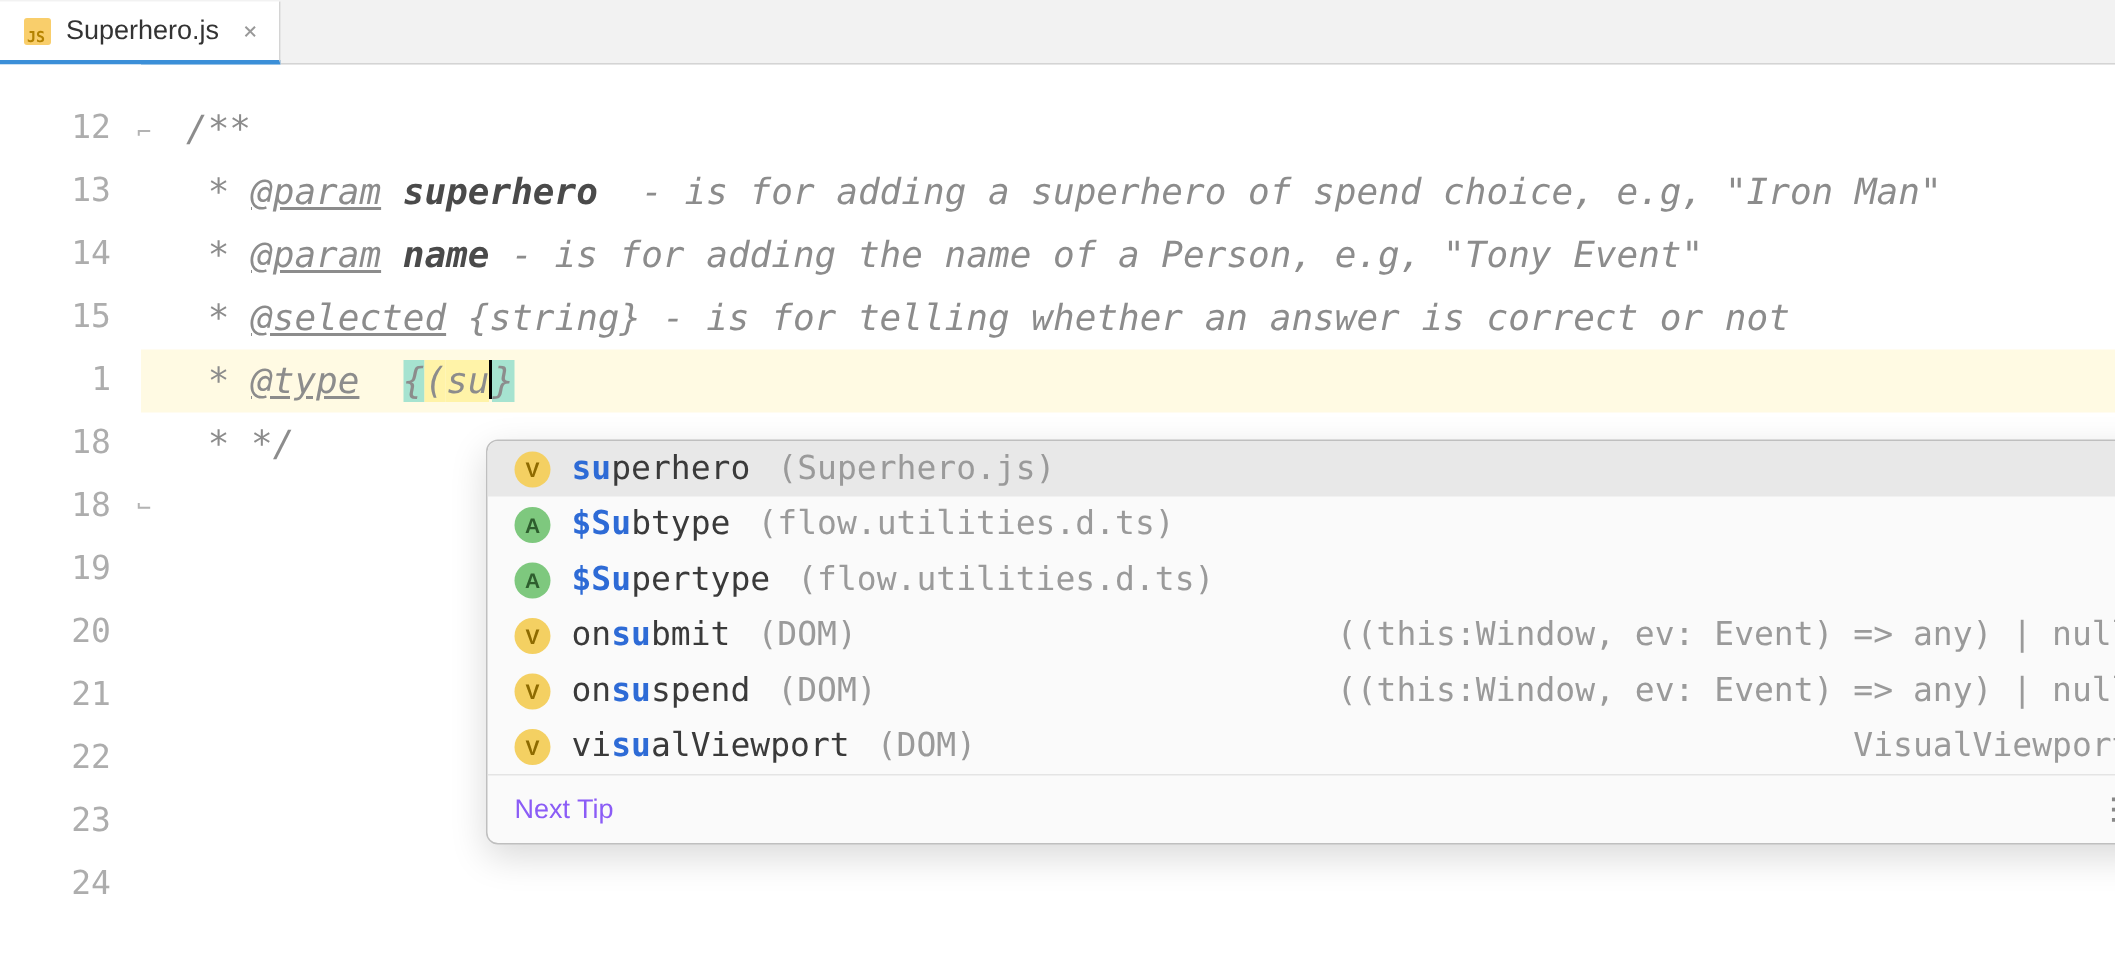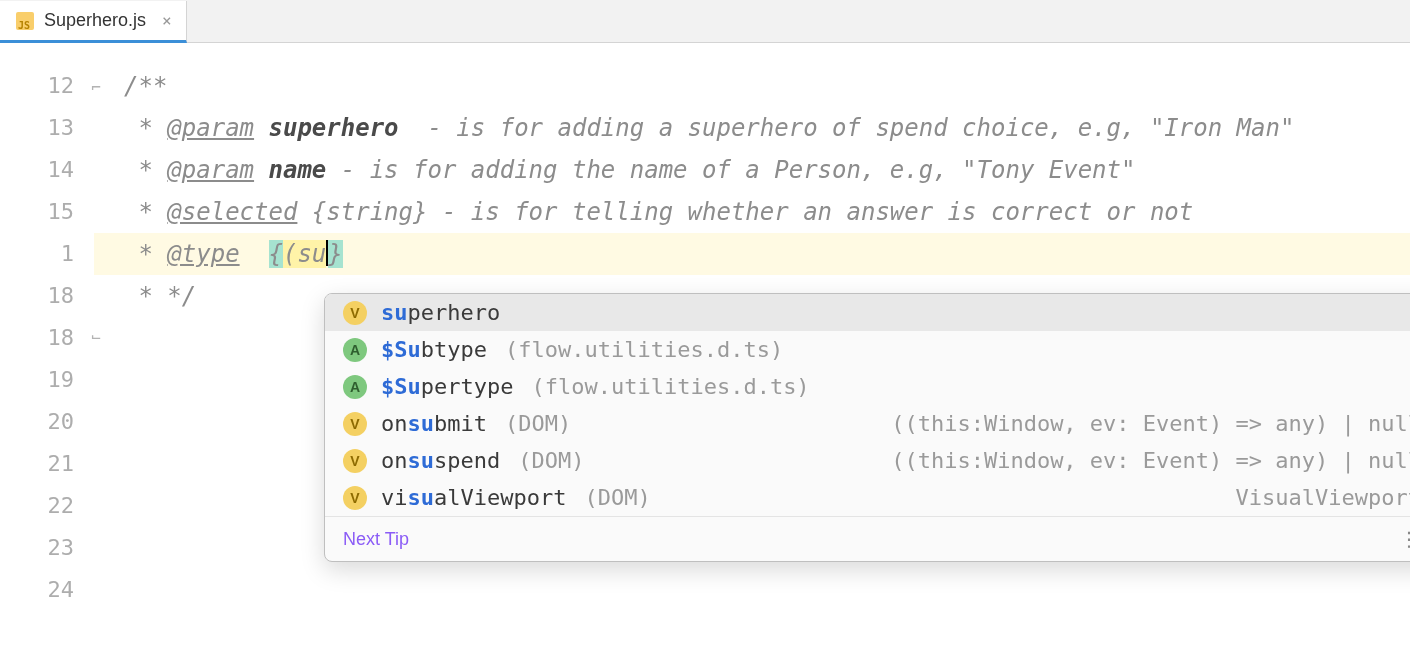--- a/index.html
+++ b/index.html
@@ -191,20 +191,21 @@
     <div class="line"><span> * </span><span class="doc-tag">@param</span><span class="param-name"> superhero</span><span>  - is for adding a superhero of spend choice, e.g, "Iron Man"</span></div>
     <div class="line"><span> * </span><span class="doc-tag">@param</span><span class="param-name"> name</span><span> - is for adding the name of a Person, e.g, "Tony Event"</span></div>
     <div class="line"><span> * </span><span class="doc-tag">@selected</span><span> {string} - is for telling whether an answer is correct or not</span></div>
     <div class="line current"><span> * </span><span class="doc-tag">@type</span><span>  </span><span class="hl-brace">{</span><span class="hl-su">(</span><span class="hl-su typed">su</span><span class="caret"></span><span class="hl-brace">}</span></div>
     <div class="line"><span> * */</span></div>
 
     <div class="completion-popup" id="completion-list">
       <div class="completion-item selected">
           <span class="comp-icon v">V</span>
           <span class="comp-name"><span class="match">su</span><span>perhero</span></span>
+          <span class="comp-loc">(Superhero.js)</span>
         </div>
         <div class="completion-item">
           <span class="comp-icon a">A</span>
           <span class="comp-name"><span class="match">$Su</span><span>btype</span></span>
           <span class="comp-loc">(flow.utilities.d.ts)</span>
         </div>
         <div class="completion-item">
           <span class="comp-icon a">A</span>
           <span class="comp-name"><span class="match">$Su</span><span>pertype</span></span>
           <span class="comp-loc">(flow.utilities.d.ts)</span>

